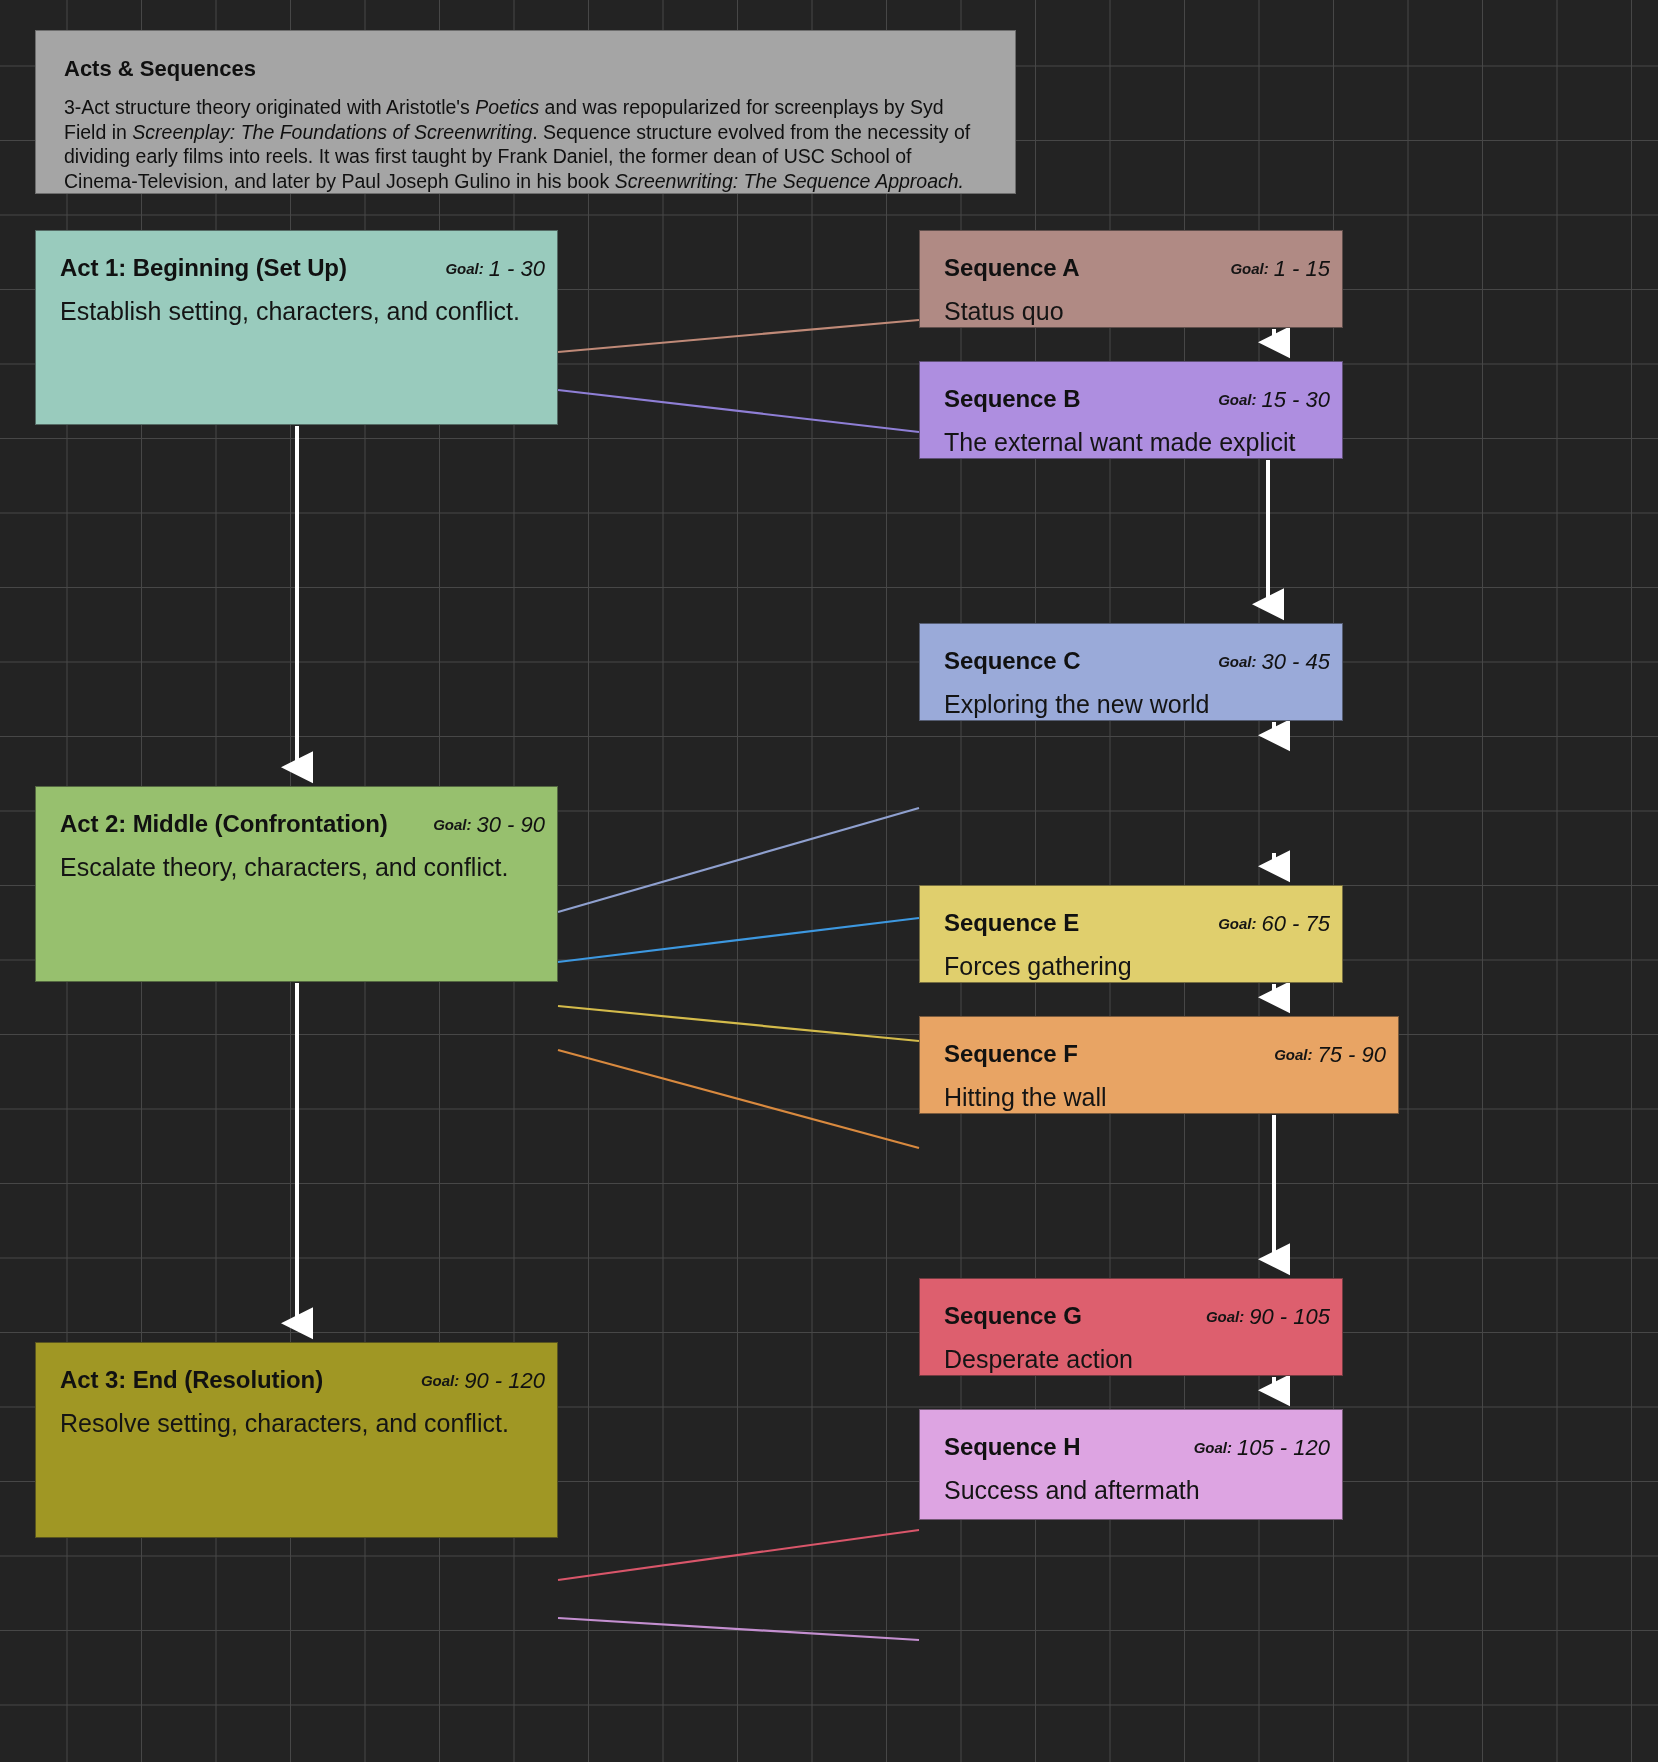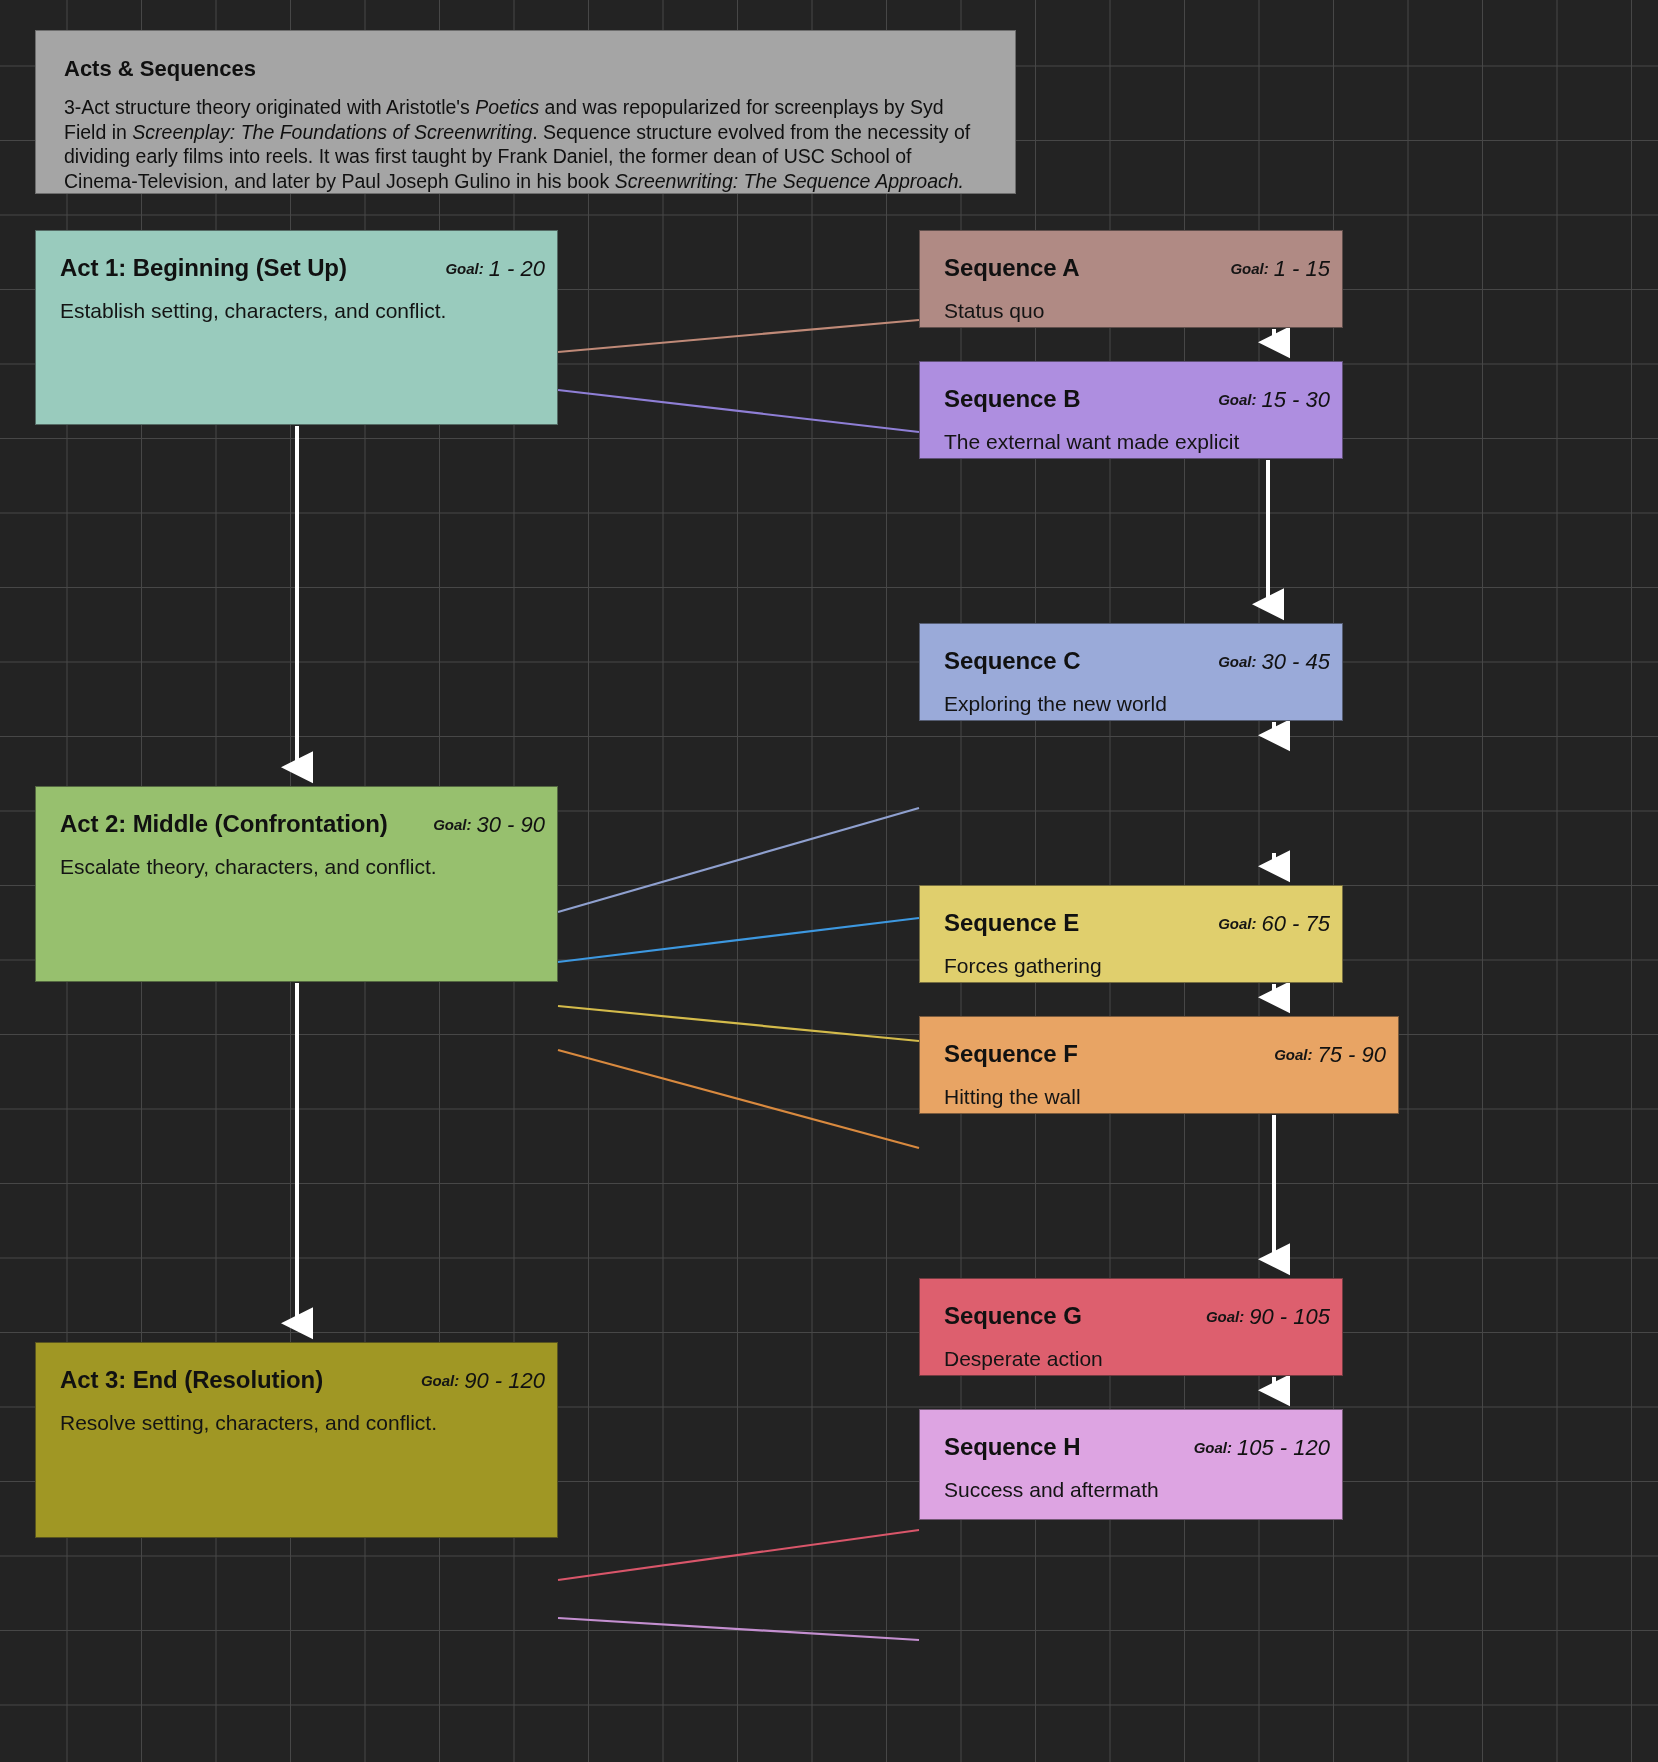--- a/index.html
+++ b/index.html
@@ -61,21 +61,21 @@
     color: #151515;
     vertical-align: 2px;
   }
   .node .goal-value {
     font-size: 22px;
     font-style: italic;
     color: #111;
     margin-left: 5px;
   }
   .node .desc {
-    font-size: 21px;
+    font-size: 25px;
     line-height: 26px;
     margin-top: 15px;
     color: #141414;
   }
 
   
   #note {
     position: absolute;
     box-sizing: border-box;
     background: #a5a5a5;
@@ -136,21 +136,21 @@
 
   <div id="note" style="left:35px; top:30px; width:981px; height:164px;">
     <div class="note-title">Acts &amp; Sequences</div>
     <div class="note-body"><span>3-Act structure theory originated with Aristotle's </span><i>Poetics</i><span> and was repopularized for screenplays by Syd Field in </span><i>Screenplay: The Foundations of Screenwriting</i><span>. Sequence structure evolved from the necessity of dividing early films into reels. It was first taught by Frank Daniel, the former dean of USC School of Cinema-Television, and later by Paul Joseph Gulino in his book </span><i>Screenwriting: The Sequence Approach.</i></div>
   </div>
 
   <div class="node" id="n-act1" style="left: 35px; top: 230px; width: 523px; height: 195px; background: rgb(153, 203, 189);">
     <span class="row-head">
       <span class="title">Act 1: Beginning (Set Up)</span>
       <span class="goal">
-        <span class="goal-label">Goal:</span><span class="goal-value">1 - 20</span>
+        <span class="goal-label">Goal:</span><span class="goal-value">1 - 30</span>
       </span>
     </span>
     <div class="desc">Establish setting, characters, and conflict.</div>
   </div>
 
   <div class="node" id="n-act2" style="left: 35px; top: 786px; width: 523px; height: 196px; background: rgb(151, 192, 110);">
     <span class="row-head">
       <span class="title">Act 2: Middle (Confrontation)</span>
       <span class="goal">
         <span class="goal-label">Goal:</span><span class="goal-value">30 - 90</span>

